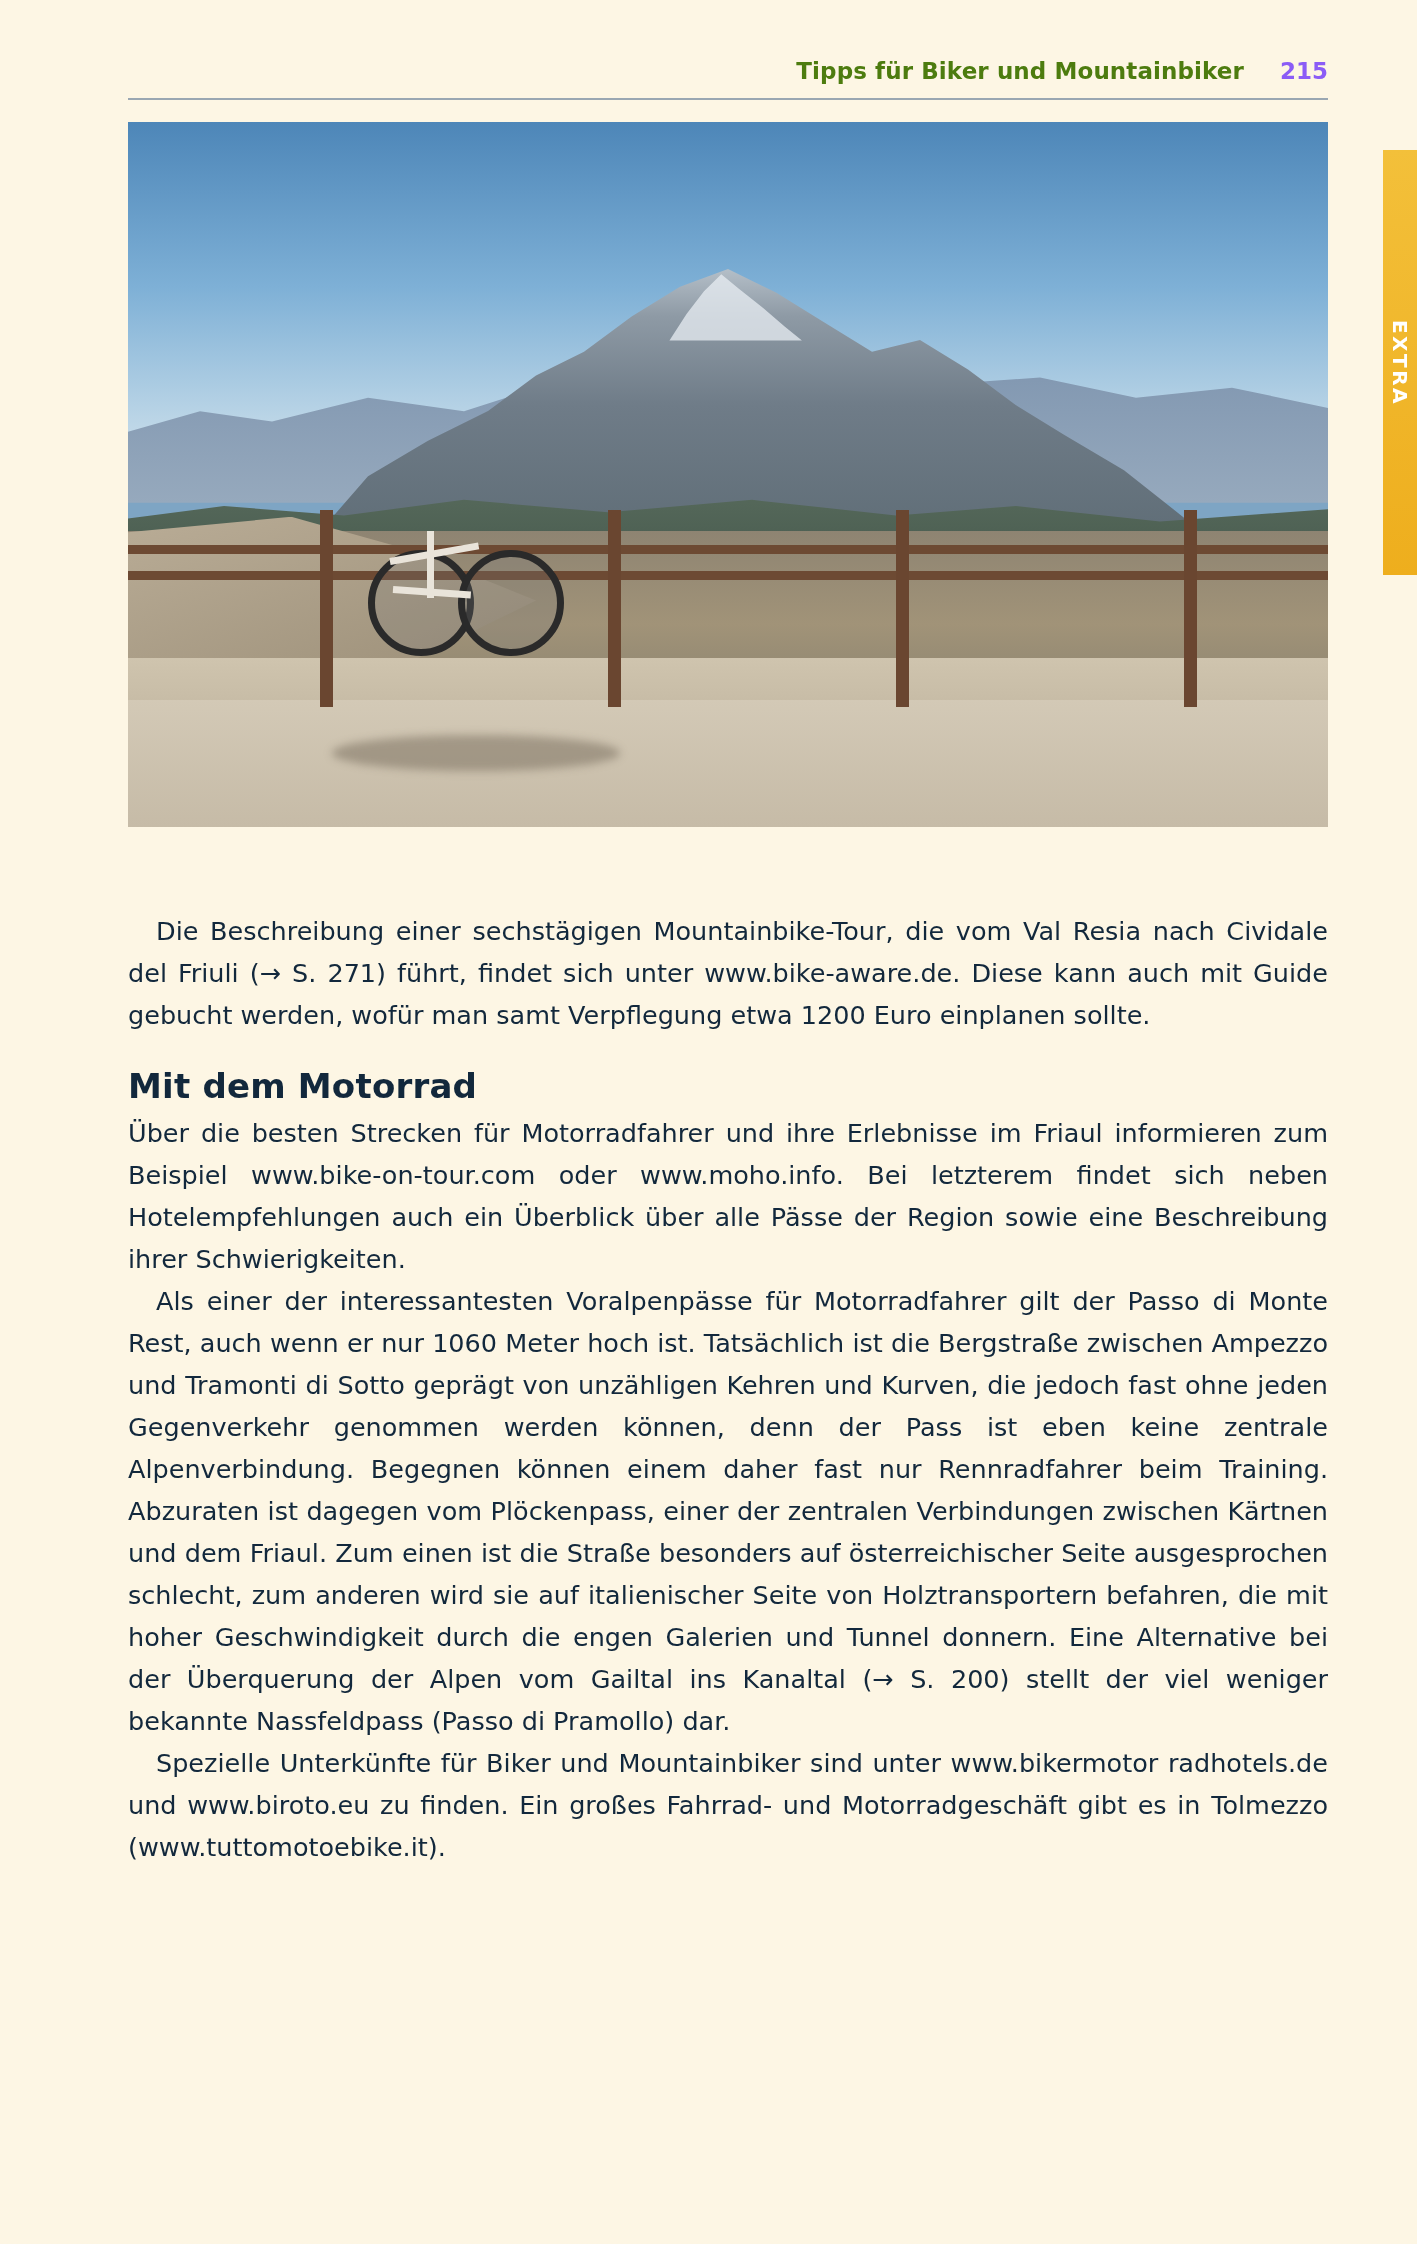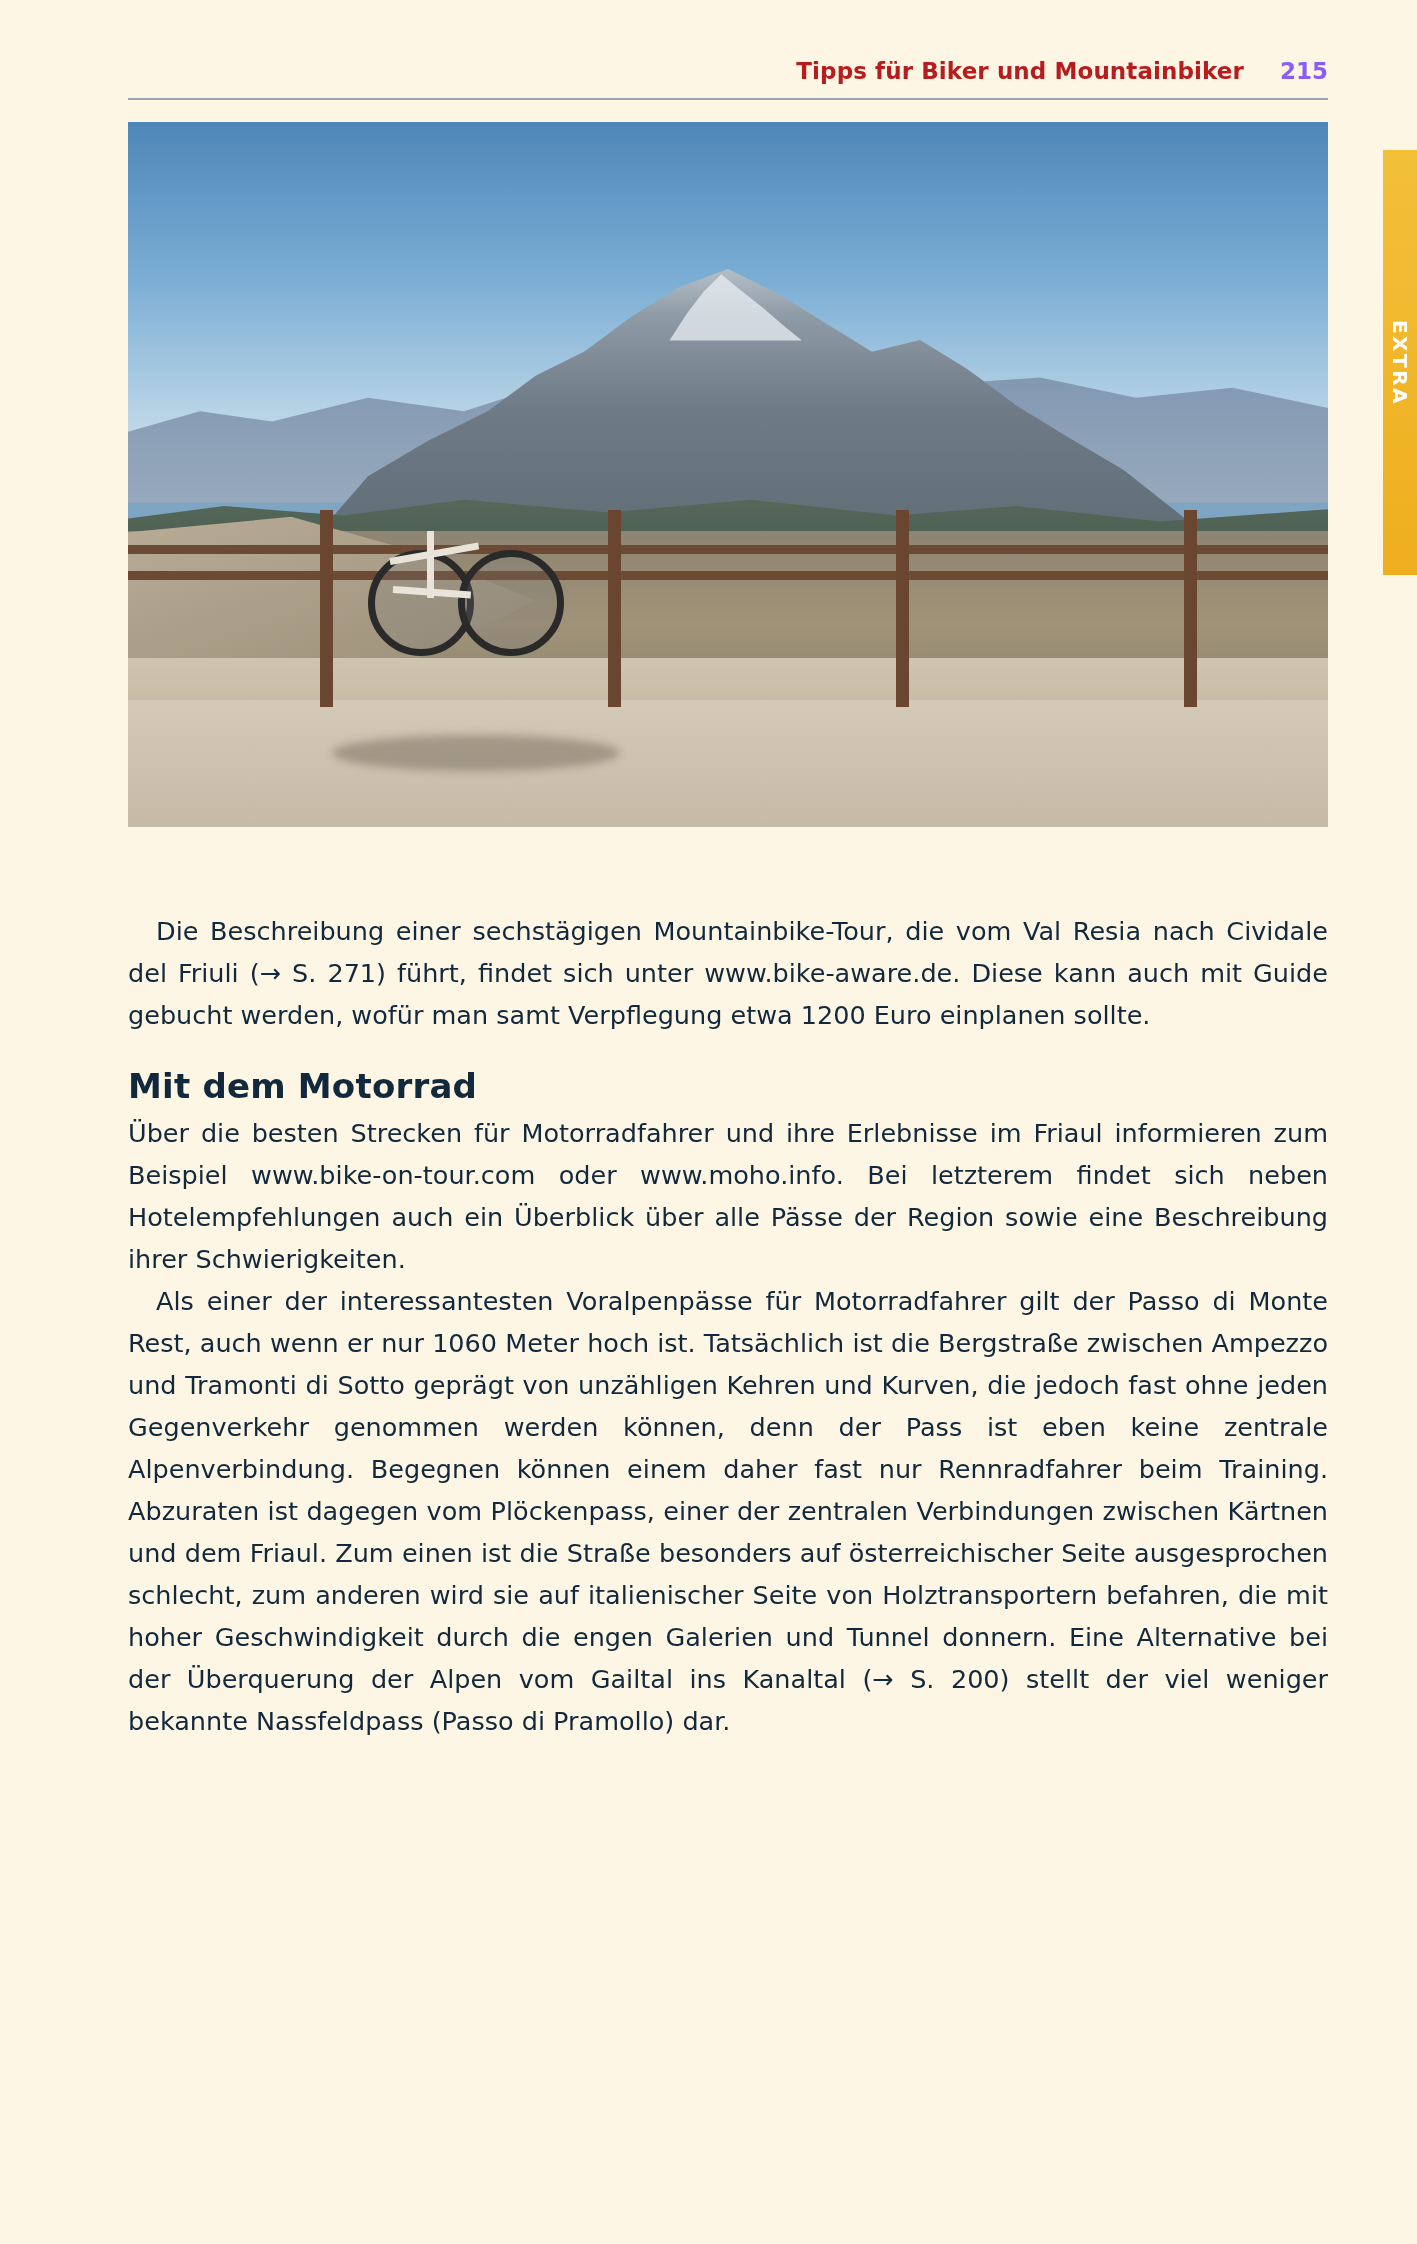--- a/index.html
+++ b/index.html
@@ -31,21 +31,21 @@
     width: 1200px;
     display: flex;
     justify-content: flex-end;
     align-items: baseline;
     gap: 36px;
   }
   .header-title {
     font-family: "DejaVu Sans", sans-serif;
     font-weight: bold;
     font-size: 23px;
-    color: #b91c1c;
+    color: #4d7c0f;
     letter-spacing: 0.1px;
   }
   .header-pageno {
     font-family: "DejaVu Sans", sans-serif;
     font-weight: bold;
     font-size: 23px;
     color: #8b5cf6;
   }
   .header-rule {
     position: absolute;
@@ -259,15 +259,16 @@
   </div>
 
 
   <div class="body-col">
     <p class="bodytext indent">Die Beschreibung einer sechstägigen Mountainbike-Tour, die vom Val Resia nach Cividale del Friuli (→ S. 271) führt, findet sich unter www.bike-aware.de. Diese kann auch mit Guide gebucht werden, wofür man samt Verpflegung etwa 1200 Euro einplanen sollte.</p>
 
     <h2 class="subhead">Mit dem Motorrad</h2>
 
     <p class="bodytext">Über die besten Strecken für Motorradfahrer und ihre Erlebnisse im Friaul informieren zum Beispiel www.bike-on-tour.com oder www.moho.info. Bei letzterem findet sich neben Hotelempfehlungen auch ein Überblick über alle Pässe der Region sowie eine Beschreibung ihrer Schwierigkeiten.</p>
     <p class="bodytext indent">Als einer der interessantesten Voralpenpässe für Motorradfahrer gilt der Passo di Monte Rest, auch wenn er nur 1060 Meter hoch ist. Tatsächlich ist die Bergstraße zwischen Ampezzo und Tramonti di Sotto geprägt von unzähligen Kehren und Kurven, die jedoch fast ohne jeden Gegenverkehr genommen werden können, denn der Pass ist eben keine zentrale Alpenverbindung. Begegnen können einem daher fast nur Rennradfahrer beim Training. Abzuraten ist dagegen vom Plöckenpass, einer der zentralen Verbindungen zwischen Kärtnen und dem Friaul. Zum einen ist die Straße besonders auf österreichischer Seite ausgesprochen schlecht, zum anderen wird sie auf italienischer Seite von Holztransportern befahren, die mit hoher Geschwindigkeit durch die engen Galerien und Tunnel donnern. Eine Alternative bei der Überquerung der Alpen vom Gailtal ins Kanaltal (→ S. 200) stellt der viel weniger bekannte Nassfeldpass (Passo di Pramollo) dar.</p>
+    <p class="bodytext indent">Spezielle Unterkünfte für Biker und Mountainbiker sind unter www.bikermotor radhotels.de und www.biroto.eu zu finden. Ein großes Fahrrad- und Motorradgeschäft gibt es in Tolmezzo (www.tuttomotoebike.it).</p>
   </div>
 
 </div>
 
 </body></html>

